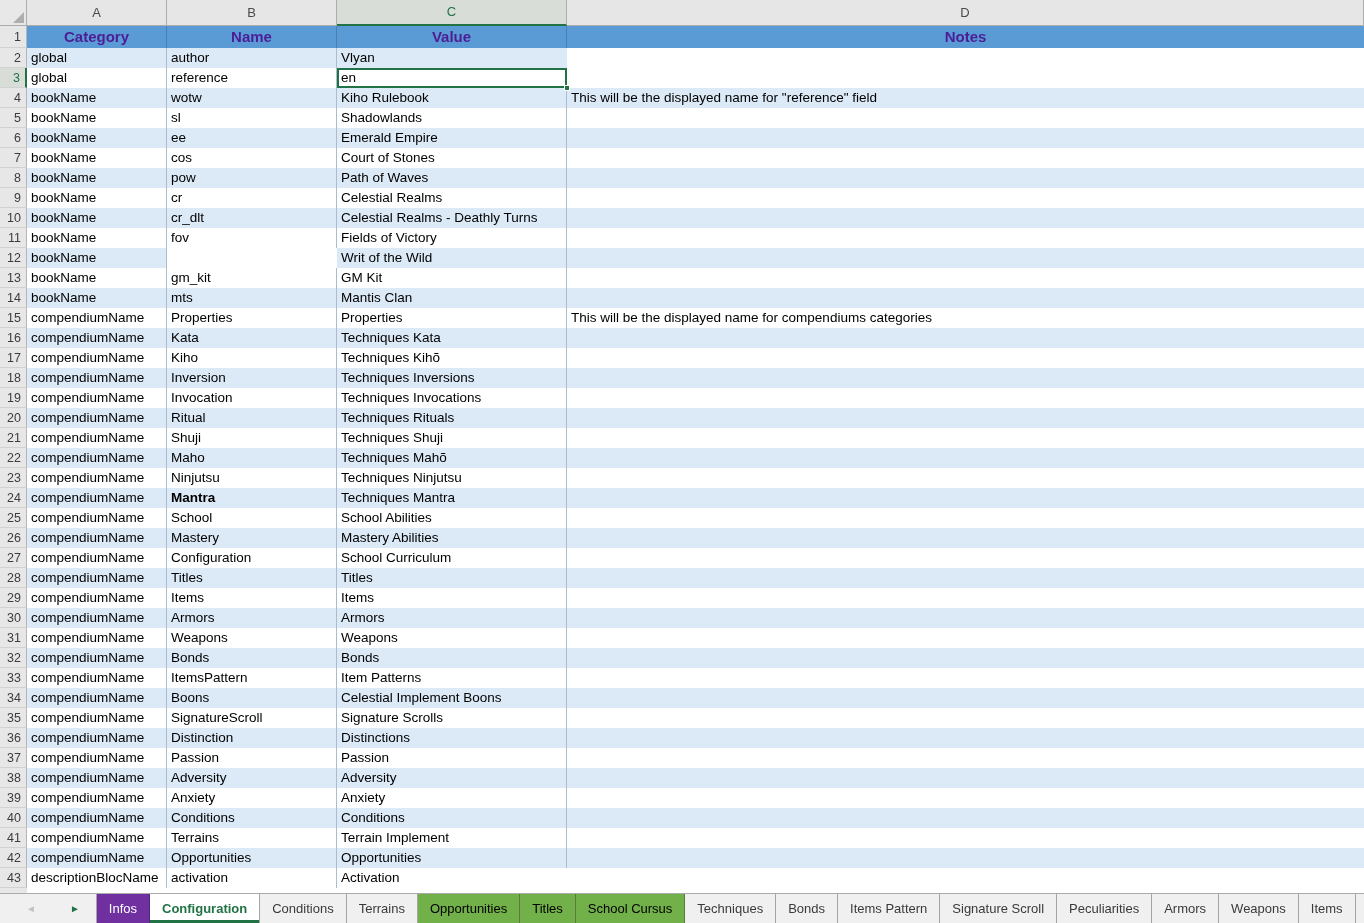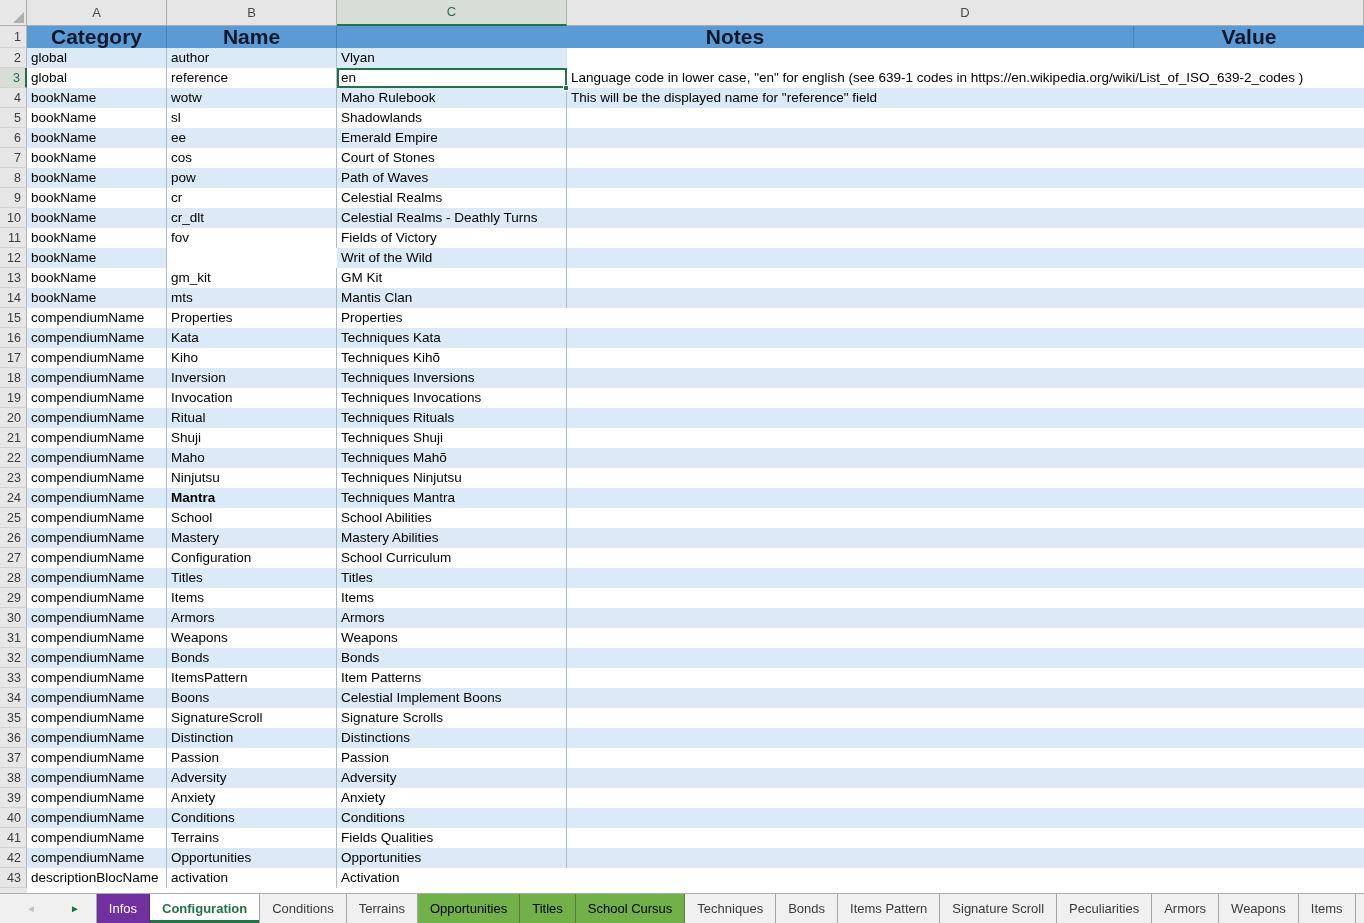--- a/index.html
+++ b/index.html
@@ -26,21 +26,21 @@
             text-align:right; padding-right:5px; line-height:20px; }
   .header-row .rownum { line-height:22px; }
   .rownum.sel { background:#D8DDD8; color:#217346; border-right:2px solid #217346; }
 
   .cell { padding-left:4px; font-size:13.5px; color:#000; line-height:20px;
           white-space:nowrap; overflow:hidden; background:#fff;
           border-right:1px solid #ABBDCC; }
   .cell:last-child { border-right:none; }
   .row.band .cell { background:#DCE9F6; }
 
-  .hcell { background:#5B9BD5; color:#0f172a; font-weight:bold; font-size:21px;
+  .hcell { background:#5B9BD5; color:#4c1d95; font-weight:bold; font-size:15px;
            text-align:center; line-height:22px; padding:0; white-space:nowrap; overflow:hidden;
            border-right:1px solid rgba(0,0,0,0.18); }
   .hcell:last-child { border-right:none; }
 
   .cell.selcell { outline:2px solid #217346; outline-offset:-2px; position:relative;
                   overflow:visible; z-index:2; background:#fff; }
   .fill-handle { position:absolute; right:-3px; bottom:-3px; width:6px; height:6px;
                  background:#217346; border:1px solid #fff; z-index:3; }
 
   
@@ -77,41 +77,40 @@
         <div class="colhead selected" style="width: 230px; flex: 0 0 auto;">C</div>
         <div class="colhead" style="flex: 1 1 0%;">D</div>
       </div>
   </div>
 
   <div id="rows">
       <div class="row header-row">
         <div class="rownum">1</div>
         <div class="cell hcell" style="width: 140px; flex: 0 0 auto;">Category</div>
         <div class="cell hcell" style="width: 170px; flex: 0 0 auto;">Name</div>
+        <div class="cell hcell" style="width: 230px; flex: 0 0 auto;">Value</div>
         <div class="cell hcell" style="flex: 1 1 0%;">Notes</div>
-        <div class="cell hcell" style="width: 230px; flex: 0 0 auto;">Value</div>
       </div>
       <div class="row band">
         <div class="rownum">2</div>
         <div class="cell" style="width: 140px; flex: 0 0 auto;">global</div>
         <div class="cell" style="width: 170px; flex: 0 0 auto;">author</div>
         <div class="cell" style="width: 230px; flex: 0 0 auto;">Vlyan</div>
       </div>
       <div class="row">
         <div class="rownum sel">3</div>
         <div class="cell" style="width: 140px; flex: 0 0 auto;">global</div>
         <div class="cell" style="width: 170px; flex: 0 0 auto;">reference</div>
         <div class="cell selcell" style="width: 230px; flex: 0 0 auto;">en<div class="fill-handle"></div></div>
-        <div class="cell" style="flex: 1 1 0%;">Language code in lower case, "en" for english (see 639-1 codes in https://en.wikipedia.org/wiki/List_of_ISO_639-2_codes )</div>
       </div>
       <div class="row band">
         <div class="rownum">4</div>
         <div class="cell" style="width: 140px; flex: 0 0 auto;">bookName</div>
         <div class="cell" style="width: 170px; flex: 0 0 auto;">wotw</div>
-        <div class="cell" style="width: 230px; flex: 0 0 auto;">Maho Rulebook</div>
+        <div class="cell" style="width: 230px; flex: 0 0 auto;">Kiho Rulebook</div>
         <div class="cell" style="flex: 1 1 0%;">This will be the displayed name for "reference" field</div>
       </div>
       <div class="row">
         <div class="rownum">5</div>
         <div class="cell" style="width: 140px; flex: 0 0 auto;">bookName</div>
         <div class="cell" style="width: 170px; flex: 0 0 auto;">sl</div>
         <div class="cell" style="width: 230px; flex: 0 0 auto;">Shadowlands</div>
         <div class="cell" style="flex: 1 1 0%;"></div>
       </div>
       <div class="row band">
@@ -175,20 +174,21 @@
         <div class="cell" style="width: 140px; flex: 0 0 auto;">bookName</div>
         <div class="cell" style="width: 170px; flex: 0 0 auto;">mts</div>
         <div class="cell" style="width: 230px; flex: 0 0 auto;">Mantis Clan</div>
         <div class="cell" style="flex: 1 1 0%;"></div>
       </div>
       <div class="row">
         <div class="rownum">15</div>
         <div class="cell" style="width: 140px; flex: 0 0 auto;">compendiumName</div>
         <div class="cell" style="width: 170px; flex: 0 0 auto;">Properties</div>
         <div class="cell" style="width: 230px; flex: 0 0 auto;">Properties</div>
+        <div class="cell" style="flex: 1 1 0%;">This will be the displayed name for compendiums categories</div>
       </div>
       <div class="row band">
         <div class="rownum">16</div>
         <div class="cell" style="width: 140px; flex: 0 0 auto;">compendiumName</div>
         <div class="cell" style="width: 170px; flex: 0 0 auto;">Kata</div>
         <div class="cell" style="width: 230px; flex: 0 0 auto;">Techniques Kata</div>
         <div class="cell" style="flex: 1 1 0%;"></div>
       </div>
       <div class="row">
         <div class="rownum">17</div>
@@ -355,21 +355,21 @@
         <div class="rownum">40</div>
         <div class="cell" style="width: 140px; flex: 0 0 auto;">compendiumName</div>
         <div class="cell" style="width: 170px; flex: 0 0 auto;">Conditions</div>
         <div class="cell" style="width: 230px; flex: 0 0 auto;">Conditions</div>
         <div class="cell" style="flex: 1 1 0%;"></div>
       </div>
       <div class="row">
         <div class="rownum">41</div>
         <div class="cell" style="width: 140px; flex: 0 0 auto;">compendiumName</div>
         <div class="cell" style="width: 170px; flex: 0 0 auto;">Terrains</div>
-        <div class="cell" style="width: 230px; flex: 0 0 auto;">Fields Qualities</div>
+        <div class="cell" style="width: 230px; flex: 0 0 auto;">Terrain Implement</div>
         <div class="cell" style="flex: 1 1 0%;"></div>
       </div>
       <div class="row band">
         <div class="rownum">42</div>
         <div class="cell" style="width: 140px; flex: 0 0 auto;">compendiumName</div>
         <div class="cell" style="width: 170px; flex: 0 0 auto;">Opportunities</div>
         <div class="cell" style="width: 230px; flex: 0 0 auto;">Opportunities</div>
         <div class="cell" style="flex: 1 1 0%;"></div>
       </div>
       <div class="row">

